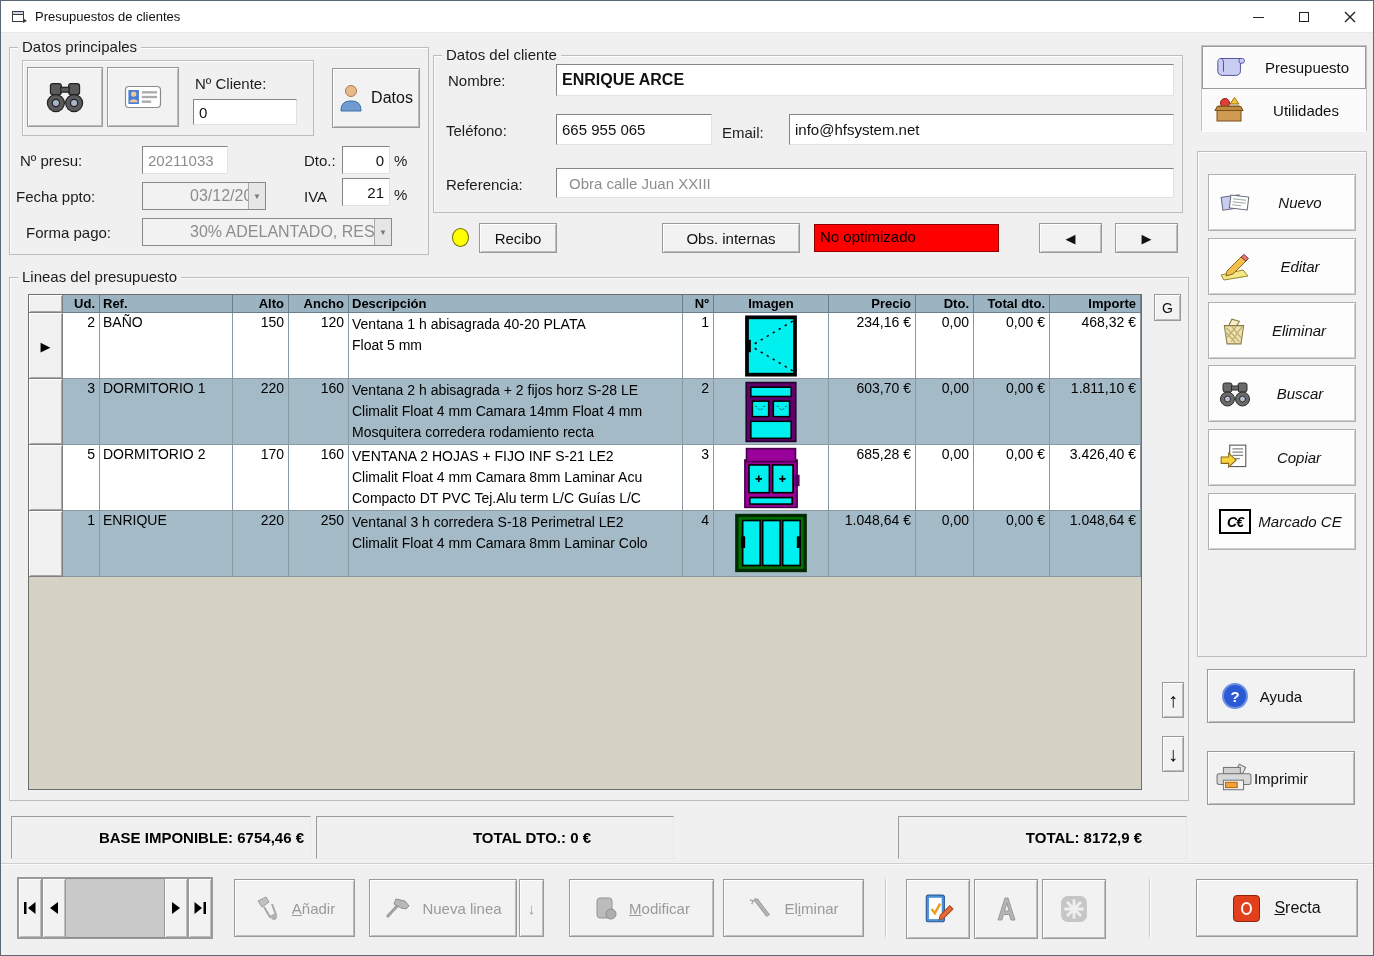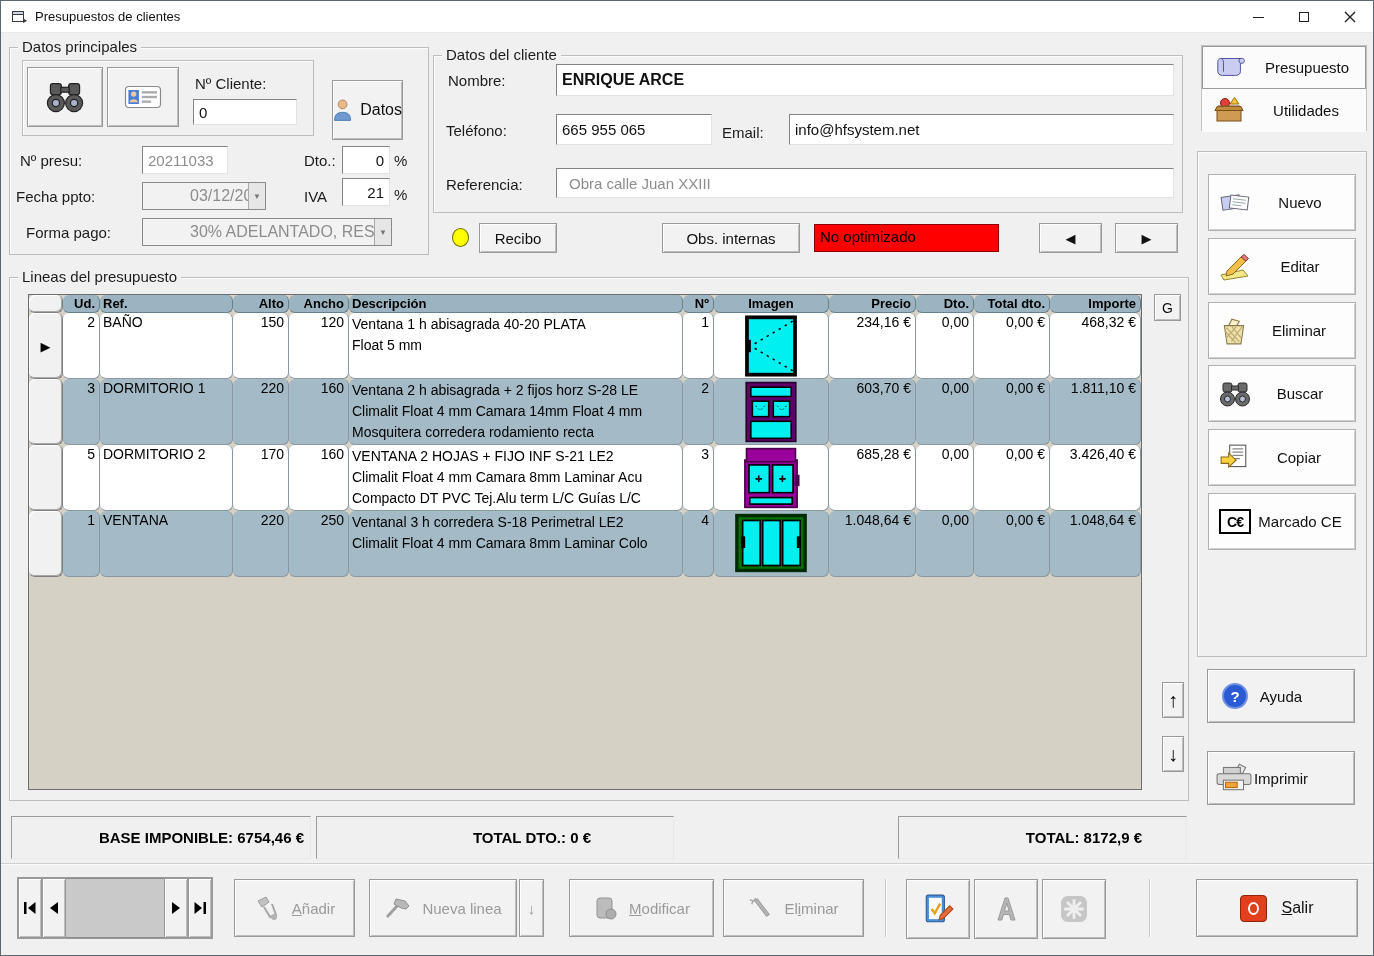--- a/index.html
+++ b/index.html
@@ -29,21 +29,21 @@
   .ddown .arrbtn { width:17px; background:#e6e6e6; border-left:1px solid #aaa; display:flex; align-items:center; justify-content:center; font-size:8px; color:#777; }
   .sep-v { position:absolute; width:2px; background:#c8c8c8; border-right:1px solid #fff; }
 
   
   .fs-dp { left:8px; top:46px; width:420px; height:208px; }
   .innerbox { position:absolute; left:12px; top:12px; width:292px; height:76px; border:1px solid #bdbdbd; box-shadow:1px 1px 0 #fdfdfd inset; }
   .btn-search { position:absolute; left:4px; top:6px; width:76px; height:60px; }
   .btn-card { position:absolute; left:84px; top:6px; width:72px; height:60px; }
   .ncli-lbl { left:172px; top:14px; }
   .ncli-inp { position:absolute; left:170px; top:38px; width:104px; height:26px; }
-  .btn-datos { position:absolute; left:322px; top:32px; width:71px; height:60px; gap:8px; font-size:16px; }
+  .btn-datos { position:absolute; left:322px; top:20px; width:88px; height:60px; gap:8px; font-size:16px; }
   .inp-presu { position:absolute; left:132px; top:98px; width:86px; height:28px; }
   .inp-dto { position:absolute; left:332px; top:98px; width:48px; height:28px; text-align:right; }
   .dd-fecha { left:132px; top:134px; width:124px; height:28px; }
   .inp-iva { position:absolute; left:332px; top:130px; width:48px; height:28px; text-align:right; }
   .dd-forma { left:132px; top:170px; width:250px; height:28px; }
 
   
   .fs-dc { left:432px; top:54px; width:750px; height:158px; }
   .inp-nombre { position:absolute; left:122px; top:8px; width:618px; height:32px; font-weight:bold; font-size:16px; }
   .inp-tel { position:absolute; left:122px; top:58px; width:156px; height:31px; }
@@ -55,21 +55,21 @@
   .btn-recibo { position:absolute; left:478px; top:222px; width:78px; height:30px; }
   .btn-obs { position:absolute; left:661px; top:222px; width:138px; height:30px; }
   .status-red { position:absolute; left:813px; top:223px; width:185px; height:28px; background:#ff0000; border:1px solid #8f0000; font-size:15px; color:#000; padding:3px 0 0 5px; }
   .btn-prev { position:absolute; left:1038px; top:222px; width:63px; height:30px; font-size:13px; }
   .btn-next { position:absolute; left:1114px; top:222px; width:63px; height:30px; font-size:13px; }
 
   
   .fs-grid { left:8px; top:276px; width:1180px; height:524px; }
   .gridwrap { position:absolute; left:18px; top:16px; width:1114px; height:496px; background:#d5d1c5; border:1px solid #6e6e6e; overflow:hidden; }
   .tbl { display:grid; grid-template-columns:34px 37px 133px 56px 60px 334px 31px 115px 87px 58px 76px 91px; }
-  .cell { border-right:1px solid #8a98a2; border-bottom:1px solid #8a98a2; overflow:hidden; font-size:14px; color:#000;border-radius:6px; }
+  .cell { border-right:1px solid #8a98a2; border-bottom:1px solid #8a98a2; overflow:hidden; font-size:14px; color:#000; }
   .cell.hd { height:18px; background:#9cb4c1; font-weight:bold; font-size:13px; padding:1px 4px 0 4px; border-right-color:#68808c; border-bottom-color:#68808c; }
   .cell.rowc { height:66px; padding-top:1px; }
   .cell.sel { background:#f1f1f1; border-right-color:#808080; border-bottom-color:#808080; box-shadow:inset 1px 1px 0 #ffffff, inset -1px -1px 0 #a8a8a8; display:flex; align-items:center; justify-content:center; }
   .cell.selhd { background:#f1f1f1; border-right-color:#808080; border-bottom-color:#808080; box-shadow:inset 1px 1px 0 #ffffff, inset -1px -1px 0 #a8a8a8; }
   .cell.num { text-align:right; padding-right:4px; }
   .cell.txt { text-align:left; padding-left:3px; }
   .cell.ctr { text-align:center; }
   .cell.desc { white-space:pre; line-height:21px; padding-left:3px; }
   .cell.img { display:flex; justify-content:center; align-items:flex-start; padding-top:2px; }
   .r-odd { background:#ffffff; }
@@ -107,21 +107,21 @@
   .power { width:27px; height:27px; background:#e2401c; border:1px solid #8f2408; border-radius:4px; display:flex; align-items:center; justify-content:center; }
   .power span { width:11px; height:13px; border:2.5px solid #fff; border-radius:50%; display:block; }
 
   
   .side-tabs { position:absolute; left:1200px; top:44px; width:166px; height:86px; background:#fbfbfb; border:1px solid #c2c2c2; }
   .side-tab { height:43px; display:flex; align-items:center; background:#fbfbfb; font-size:15px; color:#111; }
   .side-tab.selected { border:1px solid #9a9a9a; box-shadow:inset 1px 1px 0 #fff; }
   .side-tab .ticon { margin:0 10px 0 12px; }
   .side-tab .tlabel { flex:1; text-align:center; padding-right:8px; }
   .side-group { position:absolute; left:1196px; top:150px; width:170px; height:506px; border:1px solid #bdbdbd; box-shadow:1px 1px 0 #fdfdfd inset; }
-  .sbtn { position:absolute; left:10px; width:148px; height:57px; background:#fdfdfd; border:1px solid #b0b0b0; box-shadow:inset 1px 1px 0 #fff, inset -1px -1px 0 #cfcfcf; display:flex; align-items:center; font-size:15px; color:#111; }
+  .sbtn { position:absolute; left:10px; width:148px; height:57px; background:#fdfdfd; border:1px solid #b0b0b0; box-shadow:inset 1px 1px 0 #fff, inset -1px -1px 0 #cfcfcf; display:flex; align-items:center; font-size:15px; color:#111;font-style:italic; }
   .sbtn .sicon { margin-left:10px; display:flex; align-items:center; }
   .sbtn .slabel { flex:1; text-align:center; padding-right:6px; }
   .g1{top:22px}.g2{top:86px}.g3{top:150px}.g4{top:213px}.g5{top:277px}.g6{top:341px}
   .b-ayuda { position:absolute; left:1206px; top:668px; width:148px; height:54px; }
   .b-impr { position:absolute; left:1206px; top:750px; width:148px; height:54px; }
   .help-circ { width:26px; height:26px; border-radius:50%; background:#2a5ad4; border:2px solid #6f8fe0; display:flex; align-items:center; justify-content:center; color:#fff; font-weight:bold; font-size:15px; }
   .ce-box { width:32px; height:25px; border:2px solid #000; display:flex; align-items:center; justify-content:center; font-weight:bold; font-size:14px; letter-spacing:-1px; color:#000; }
 </style>
 </head>
 <body>
@@ -316,21 +316,21 @@
             <rect x="32.5" y="17" width="3" height="7" fill="#50005a"></rect>
           </svg>
         </div>
         <div class="cell rowc num r-odd">685,28 €</div>
         <div class="cell rowc num r-odd">0,00</div>
         <div class="cell rowc num r-odd">0,00 €</div>
         <div class="cell rowc num r-odd">3.426,40 €</div>
 
         <div class="cell rowc sel"></div>
         <div class="cell rowc num r-even">1</div>
-        <div class="cell rowc txt r-even">VENTANA</div>
+        <div class="cell rowc txt r-even">ENRIQUE</div>
         <div class="cell rowc num r-even">220</div>
         <div class="cell rowc num r-even">250</div>
         <div class="cell rowc desc r-even">Ventanal 3 h corredera S-18 Perimetral LE2
 Climalit Float 4 mm Camara 8mm Laminar Colo</div>
         <div class="cell rowc num r-even">4</div>
         <div class="cell rowc img r-even">
           <svg width="76" height="60" viewBox="0 0 44 36">
             <rect x="1.5" y="1.5" width="41" height="33" fill="#007000" stroke="#002a00" stroke-width="2"></rect>
             <rect x="5" y="4.5" width="10.5" height="27" fill="#00f0f0" stroke="#000"></rect>
             <rect x="17" y="4.5" width="10.5" height="27" fill="#00f0f0" stroke="#000"></rect>
@@ -446,21 +446,21 @@
         </g>
     </svg>
   </div>
 
   <div class="sep-v sep2"></div>
 
   <div class="btn tbtn b-salir">
     <span class="power">
         <span></span>
       </span>
-    <span><span class="accel">S</span><span>alir</span></span>
+    <span><span class="accel">S</span><span>recta</span></span>
   </div>
 
   <div class="side-tabs">
     <div class="side-tab selected">
       <span class="ticon">
         <svg width="32" height="24" viewBox="0 0 34 24">
           <path d="M6 4h23c3 0 3 5 0 5h-2v9c0 2-2 4-5 4H8c-3 0-5-2-5-4V8c0-2 1-4 3-4z" fill="#c9cdf2" stroke="#4a4a9a"></path>
           <path d="M6 4c2 0 3 2 3 4v10" fill="none" stroke="#4a4a9a"></path>
           <path d="M27 9c-2 0-2-5 0-5" fill="none" stroke="#4a4a9a"></path>
         </svg>

